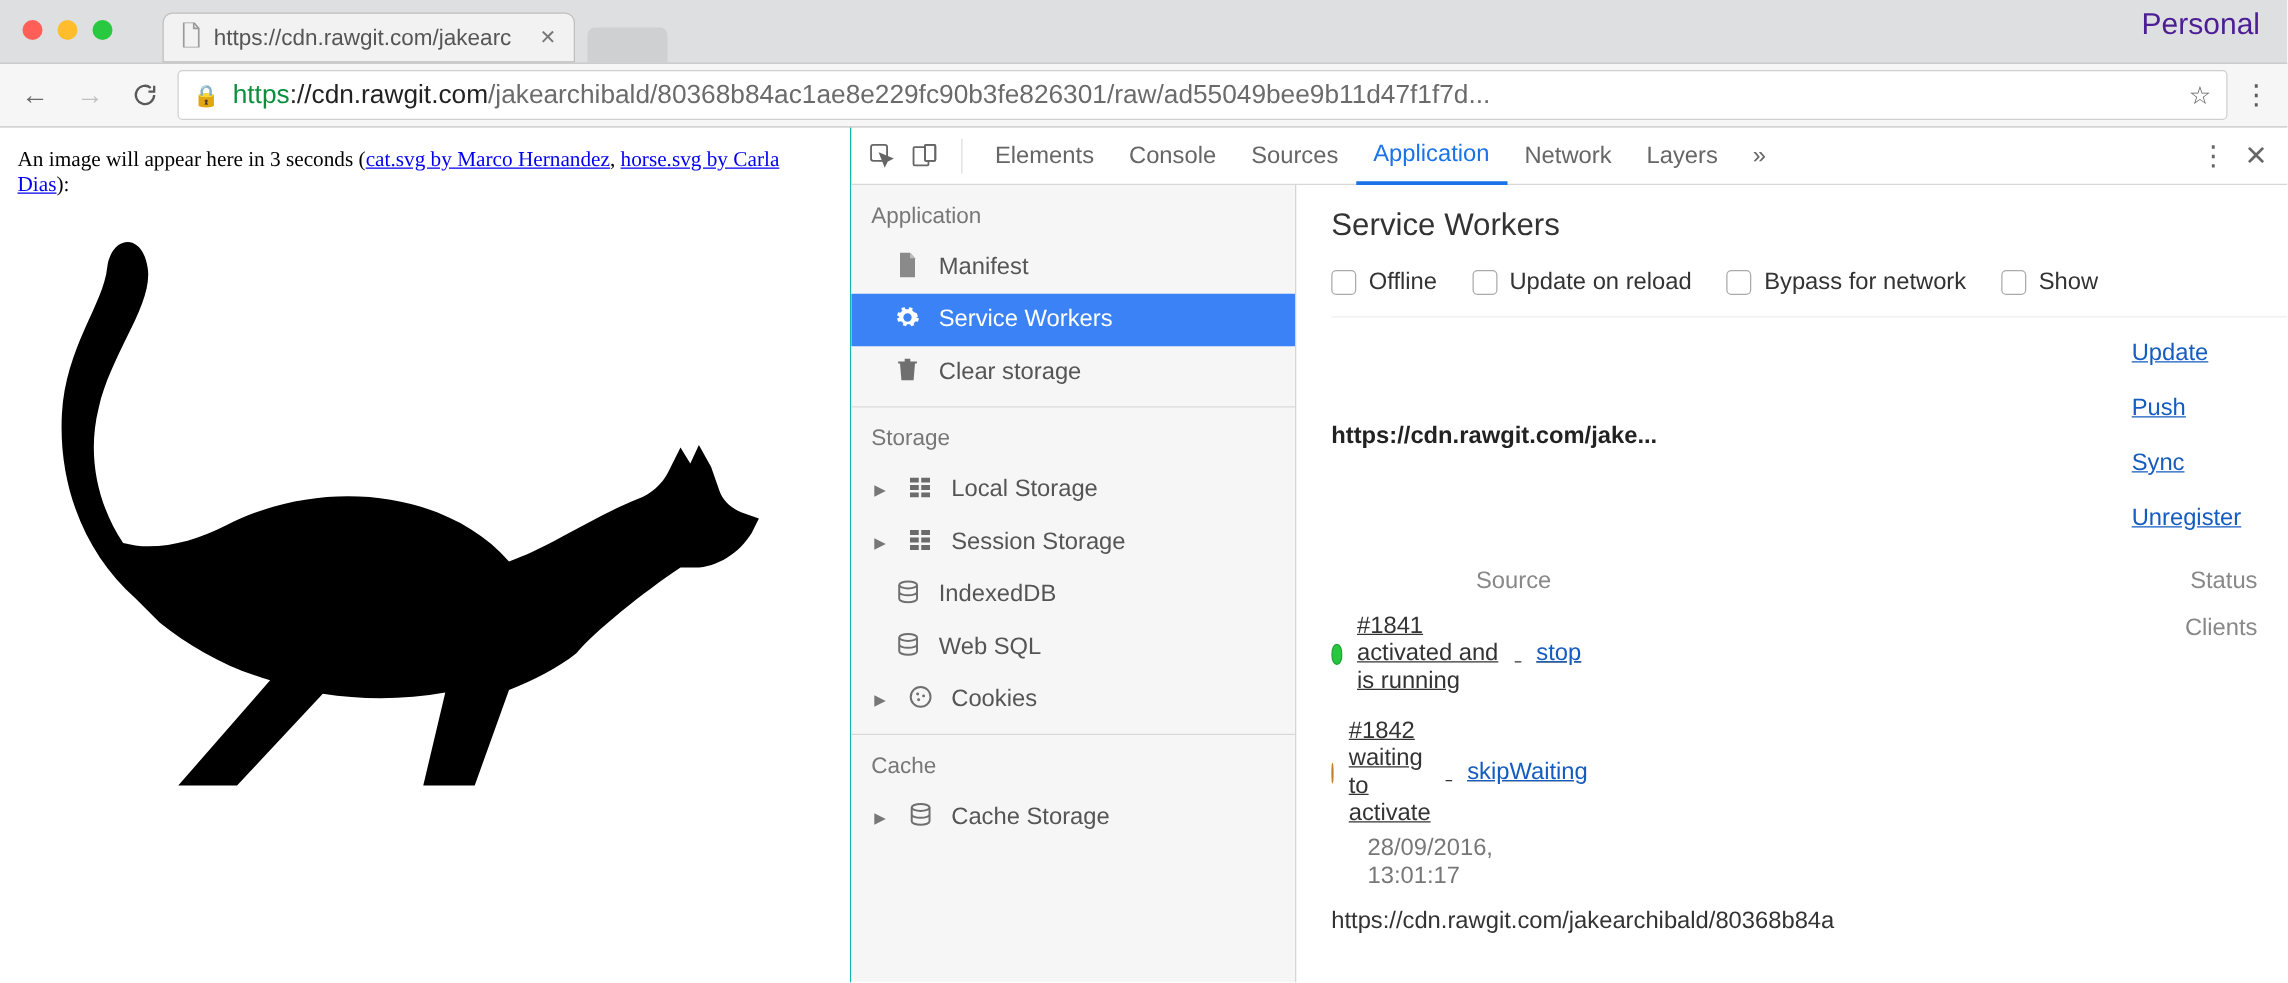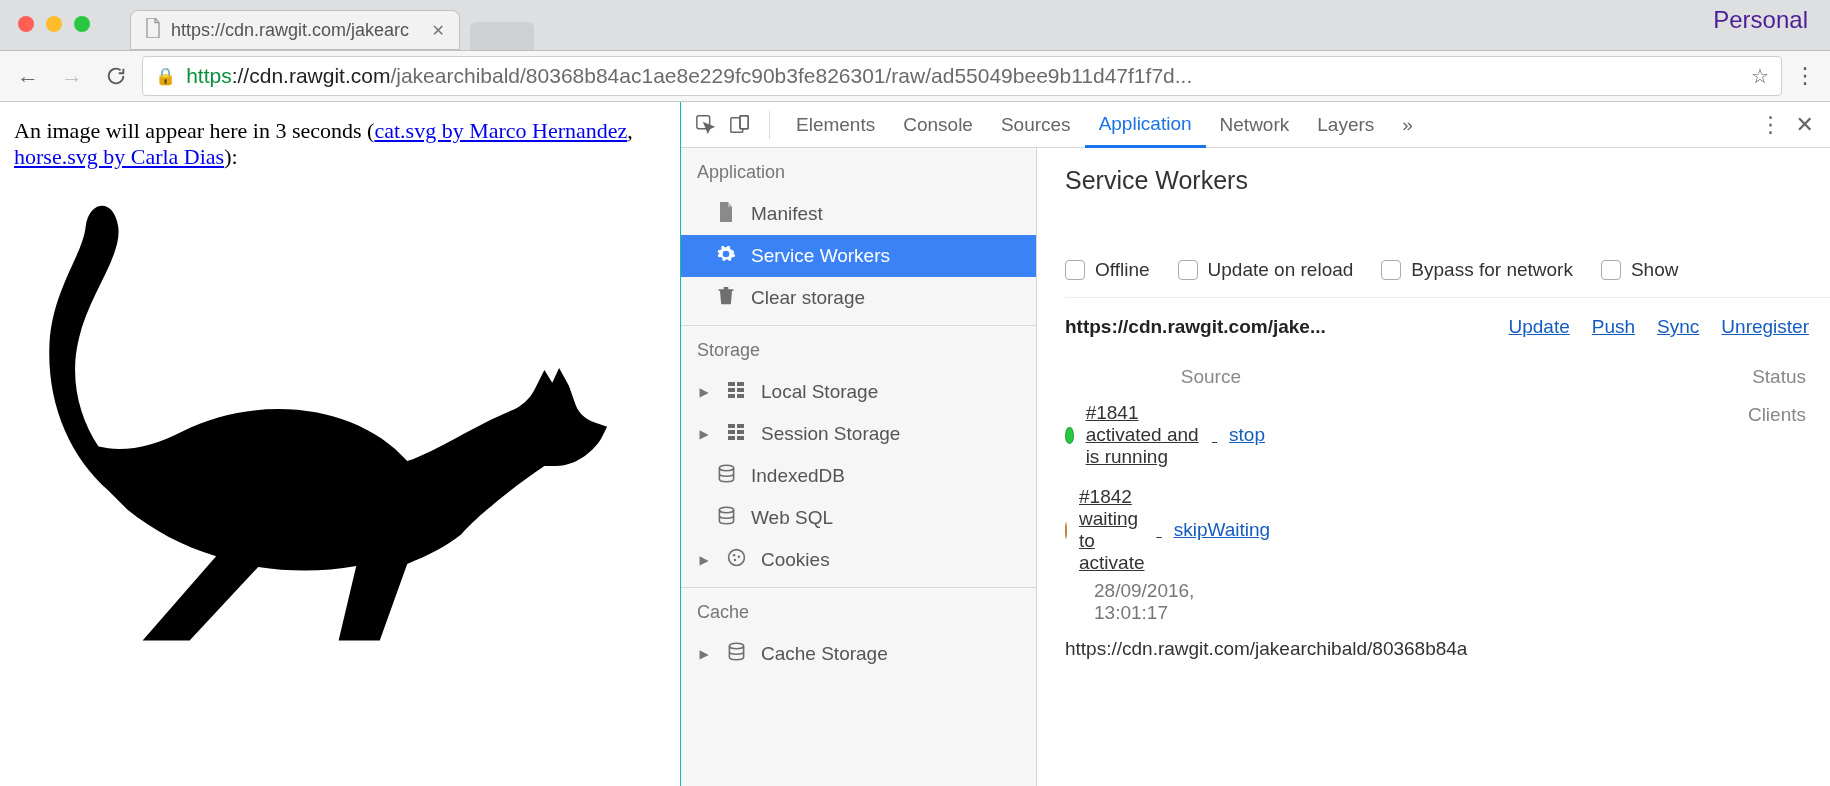--- a/index.html
+++ b/index.html
@@ -23,21 +23,21 @@
   .omnibox{ flex:1; height:40px; border:1px solid #cfcfcf; border-radius:4px; background:#fff; display:flex; align-items:center; padding:0 12px; gap:10px; font-size:21px; color:#333;}
   .omnibox .lock{ color:#0a8f3c; font-size:17px; }
   .omnibox .proto{ color:#0a8f3c; }
   .omnibox .host{ color:#222; }
   .omnibox .path{ color:#6b6b6b; }
   .omnibox .star{ margin-left:auto; color:#5a5a5a; font-size:20px;}
   .menu-dots{ width:30px; text-align:center; color:#5a5a5a; font-size:22px;}
 
   
   .content-area{ display:flex; height:calc(786px - 102px); }
-  .page-pane{ width:680px; padding:16px 14px; font-family:"Times New Roman", serif; font-size:22px; color:#000; }
+  .page-pane{ width:680px; padding:16px 14px; font-family:"Times New Roman", serif; font-size:17px; color:#000; }
   .page-pane a{ color:#0000ee; text-decoration:underline; }
   .page-pane .cat-holder{ margin-top:2px; }
 
   .devtools{ flex:1; display:flex; flex-direction:column; border-left:1px solid #14b8a6; font-family:-apple-system,Helvetica,Arial,sans-serif; }
   .dt-tabbar{ height:46px; border-bottom:1px solid #d7d7d7; display:flex; align-items:center; gap:0; padding:0 8px; font-size:19px; color:#666;}
   .dt-iconbtn{ width:34px; height:34px; display:flex; align-items:center; justify-content:center; color:#666; }
   .dt-sep{ width:1px; height:28px; background:#ddd; margin:0 12px;}
   .dt-tab{ padding:0 14px; height:46px; display:flex; align-items:center; cursor:default;}
   .dt-tab.active{ color:#1a73e8; border-bottom:3px solid #1a73e8; margin-bottom:-1px; }
   .dt-right{ margin-left:auto; display:flex; align-items:center; gap:14px; font-size:22px; color:#666; padding-right:8px;}
@@ -50,25 +50,25 @@
   .dt-item .arrow{ width:14px; color:#777; font-size:12px; display:inline-block;}
   .dt-item.selected{ background:#3b82f6; color:#fff;}
   .dt-item.selected .sicon{ color:#fff;}
   .sicon{ width:22px; text-align:center; color:#6b6b6b; font-size:18px;}
   .dt-hr{ height:1px; background:#d9d9d9; margin:6px 0 0 0;}
 
   
   .dt-main{ flex:1; padding:18px 0 0 28px; font-size:19px; color:#333; overflow:hidden;}
   .dt-h{ font-size:25px; color:#333; margin-bottom:14px;}
   .dt-checkrow{ display:flex; align-items:center; gap:28px; padding:6px 0 16px 0; color:#333; border-bottom:1px solid #eee; margin-right:0;}
-  .dt-check{ display:flex; align-items:center; gap:10px;margin-top:44px;}
+  .dt-check{ display:flex; align-items:center; gap:10px;}
   .cbox{ width:20px; height:20px; border:1px solid #aaa; border-radius:4px; display:inline-block;}
   .sw-scope{ display:flex; align-items:center; padding:18px 0 8px 0; gap:24px;}
   .sw-scope .url{ font-weight:700; color:#222;}
-  .sw-scope .links{ margin-left:auto; display:flex; gap:22px; padding-right:21px;}
+  .sw-scope .links{ margin-left:auto; display:flex; gap:22px; padding-right:37px;flex-direction:column;}
   .sw-scope .links a{ color:#155cc0; text-decoration:underline;}
   .sw-grid{ display:grid; grid-template-columns:200px 1fr; row-gap:14px; padding-top:18px;}
   .sw-label{ text-align:right; color:#888; padding-right:24px; padding-top:2px;}
   .sw-val{ color:#333;}
   .sw-val a{ color:#155cc0; text-decoration:underline;}
   .status-line{ display:flex; align-items:center; gap:12px;text-decoration:underline;}
   .dot{ width:17px; height:17px; border-radius:50%; display:inline-block; border:1px solid #00000033;}
   .dot.green{ background:#27c840;}
   .dot.orange{ background:#f1a33a;}
   .dim{ color:#777;}

